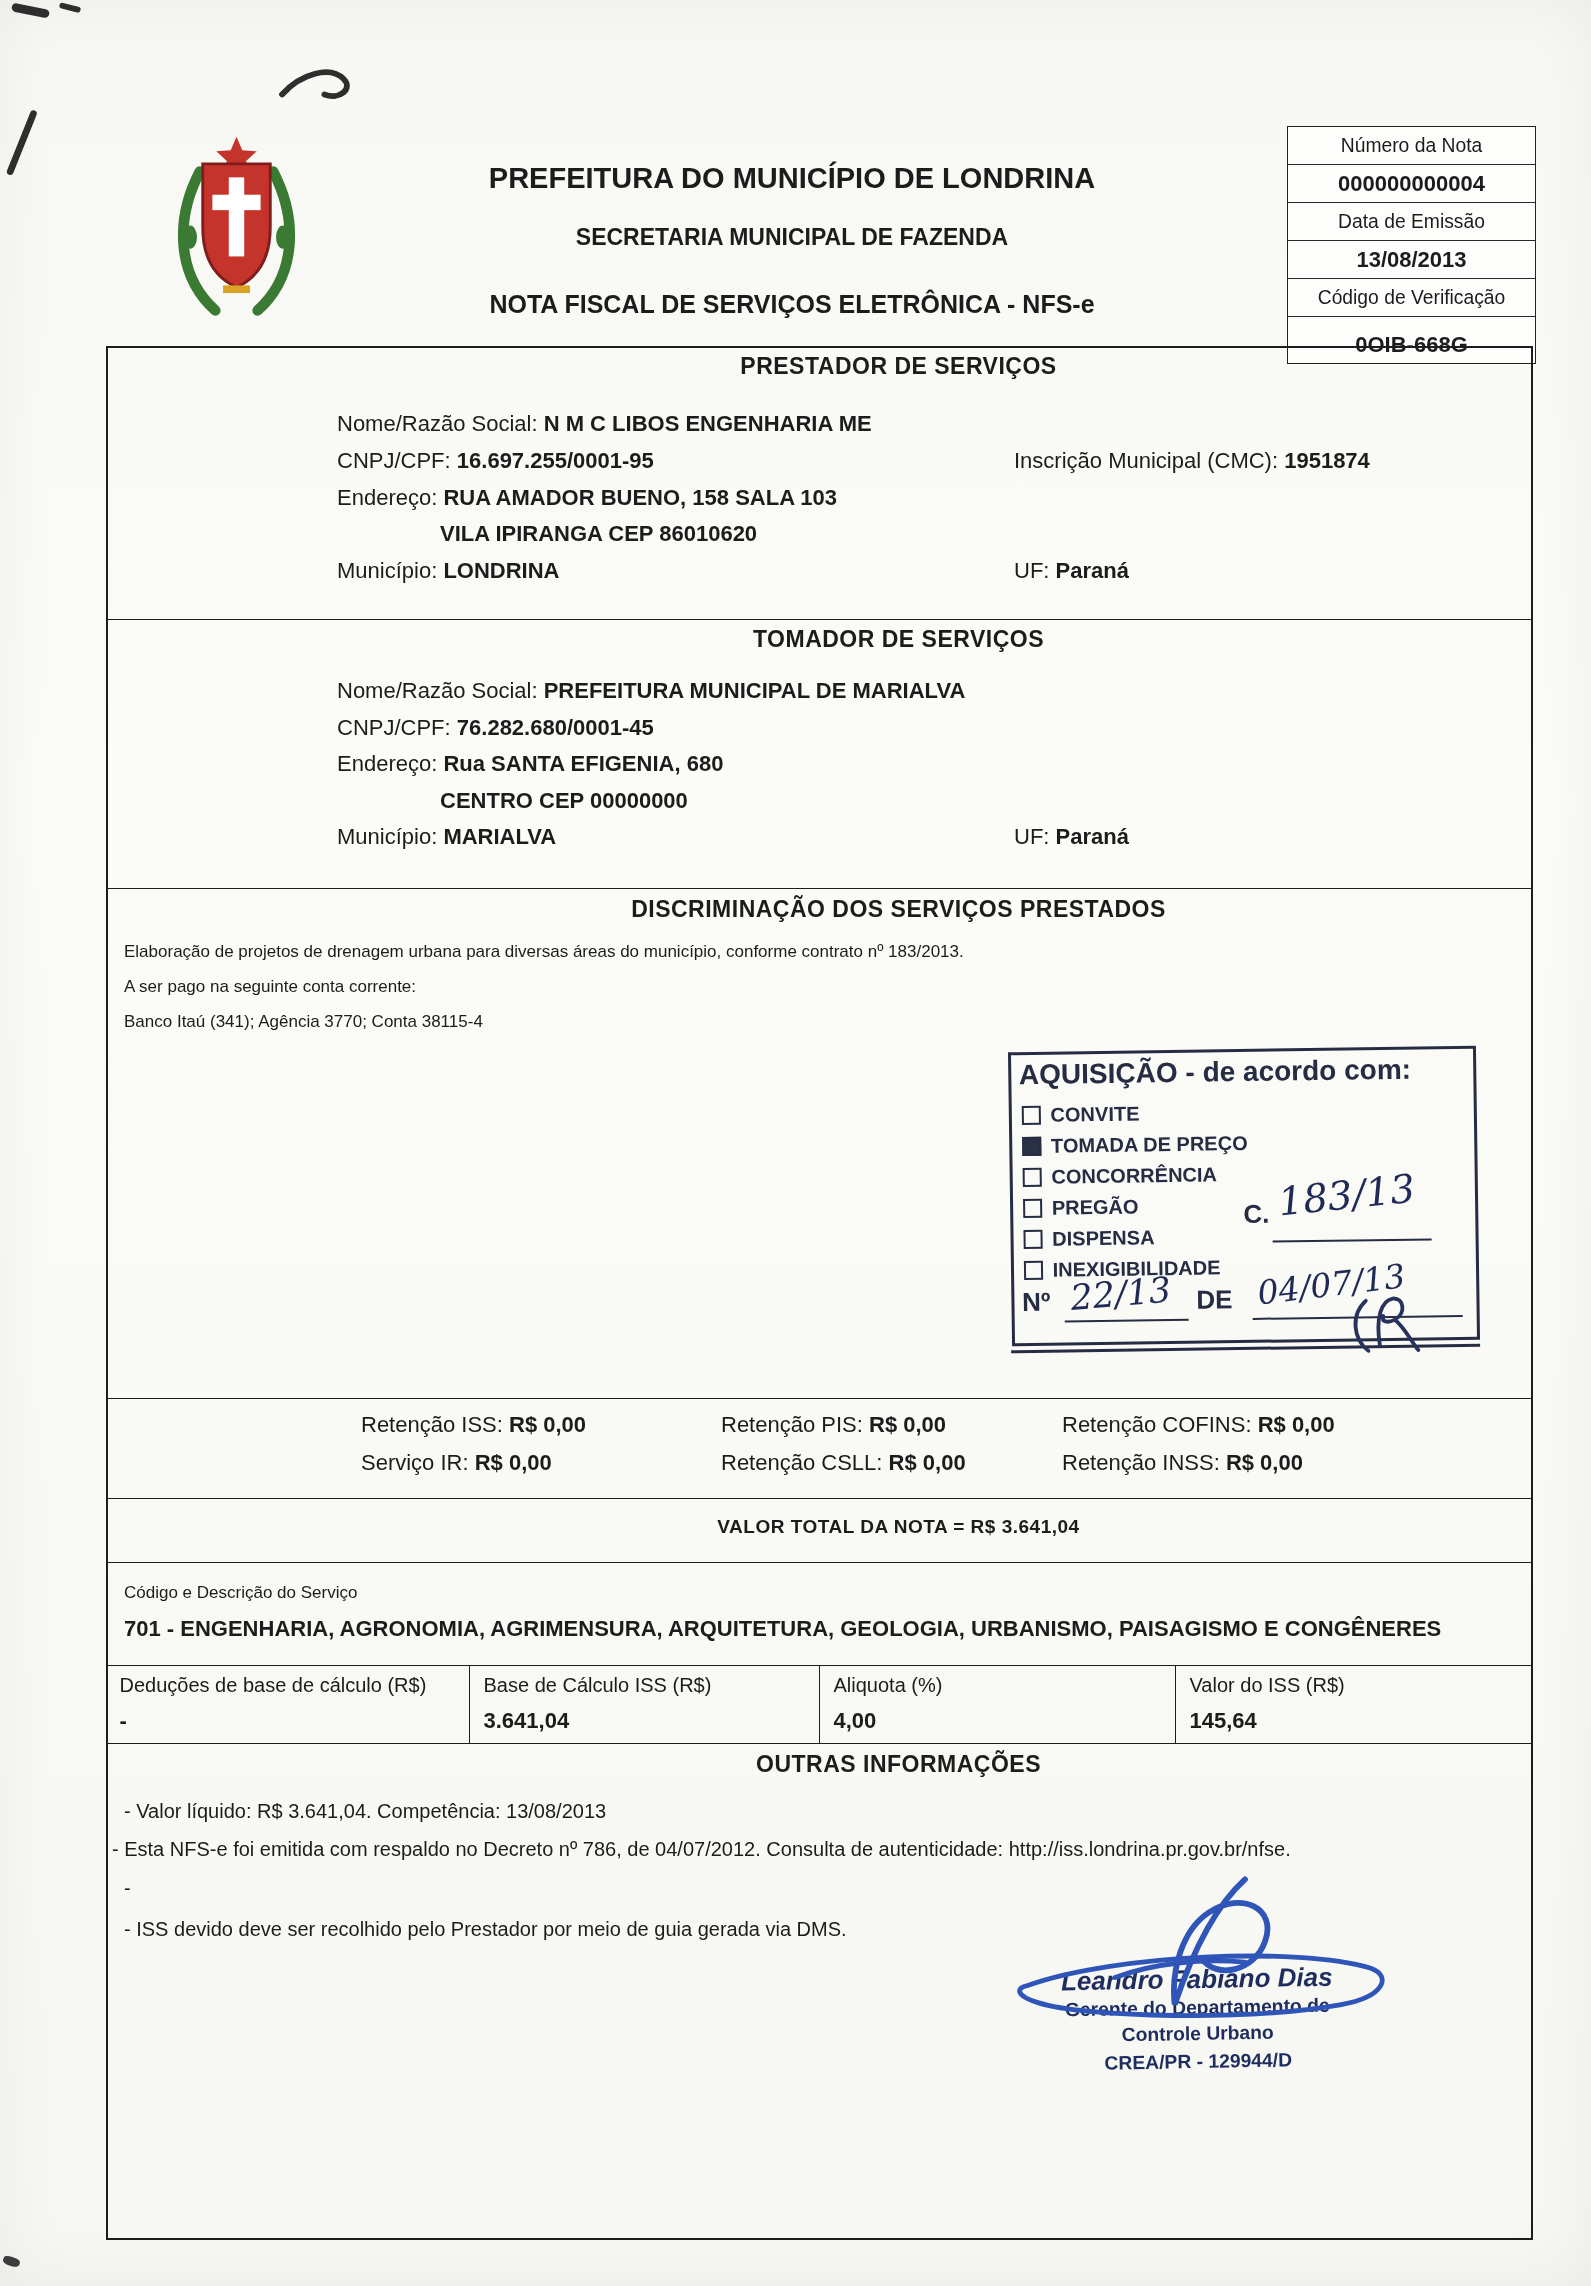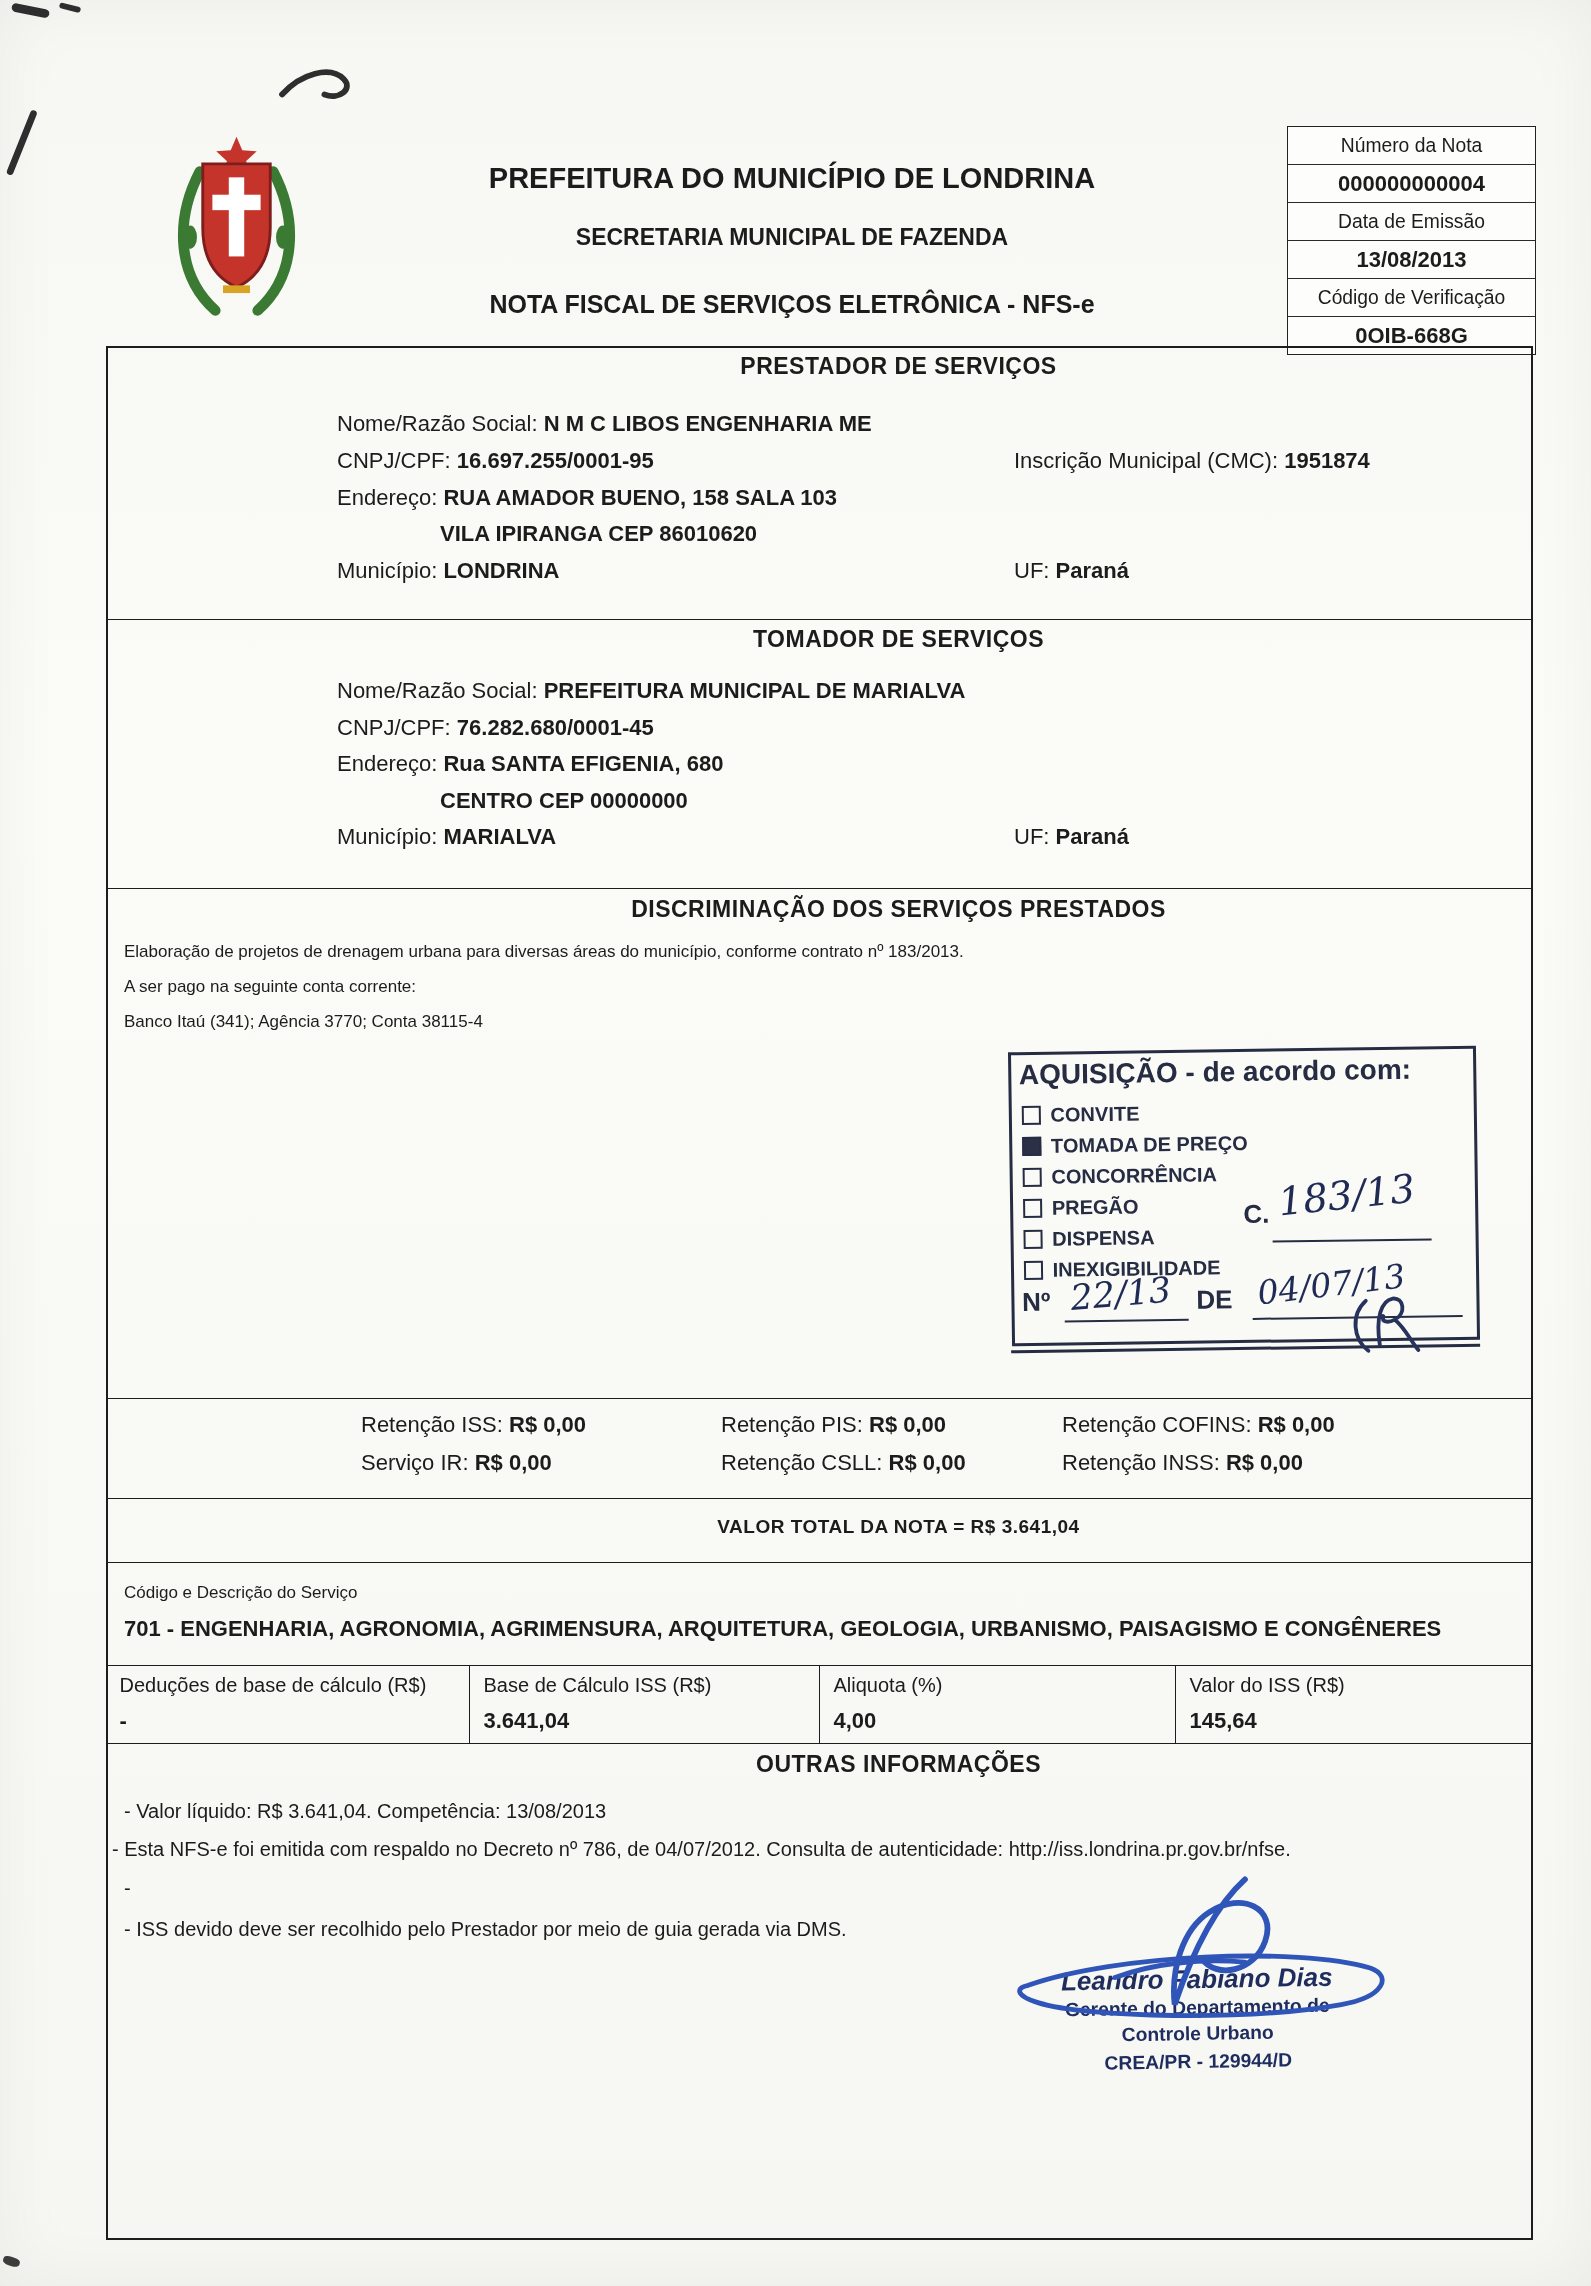--- a/index.html
+++ b/index.html
@@ -5,21 +5,21 @@
   html,body{margin:0;padding:0;background:#fafaf8;}
   .page{position:relative;width:1591px;height:2286px;background:linear-gradient(180deg,#f7f7f4 0%,#fbfbf8 35%,#f6f6f2 100%);
         overflow:hidden;font-family:"Liberation Sans",sans-serif;color:#1c1c1c;box-shadow:inset 0 0 68px rgba(0,0,0,.05);}
   
   .title-line{position:absolute;left:309px;width:966px;text-align:center;font-weight:bold;}
   .t1{top:162px;font-size:29px;}
   .t2{top:224px;font-size:23px;}
   .t3{top:290px;font-size:25px;}
   .info-box{position:absolute;left:1287px;top:126px;width:247px;border:1.9px solid #222;background:#fdfdfb;}
   .info-row{height:37px;line-height:37px;text-align:center;border-bottom:1.9px solid #2a2a2a;font-size:19.3px;}
-  .info-row:last-child{border-bottom:none;}
+  .info-row:last-child{border-bottom:none;margin-top:9px;}
   .info-row.val{font-weight:bold;font-size:22px;}
   
   .frame{position:absolute;left:106px;top:346px;width:1427px;height:1894px;border:2.9px solid #1d1d1d;box-sizing:border-box;}
   .hdiv{position:absolute;left:106px;width:1427px;height:0;border-top:1.9px solid #1d1d1d;}
   .sect{position:absolute;left:106px;width:1585px;text-align:center;font-weight:bold;font-size:23px;letter-spacing:0.5px;}
   .trow{position:absolute;font-size:22px;line-height:29px;white-space:nowrap;}
   .trow b{font-weight:bold;}
   .dline{position:absolute;font-size:17px;line-height:29px;white-space:nowrap;}
   .oline{position:absolute;font-size:20px;line-height:27px;white-space:nowrap;}
   

